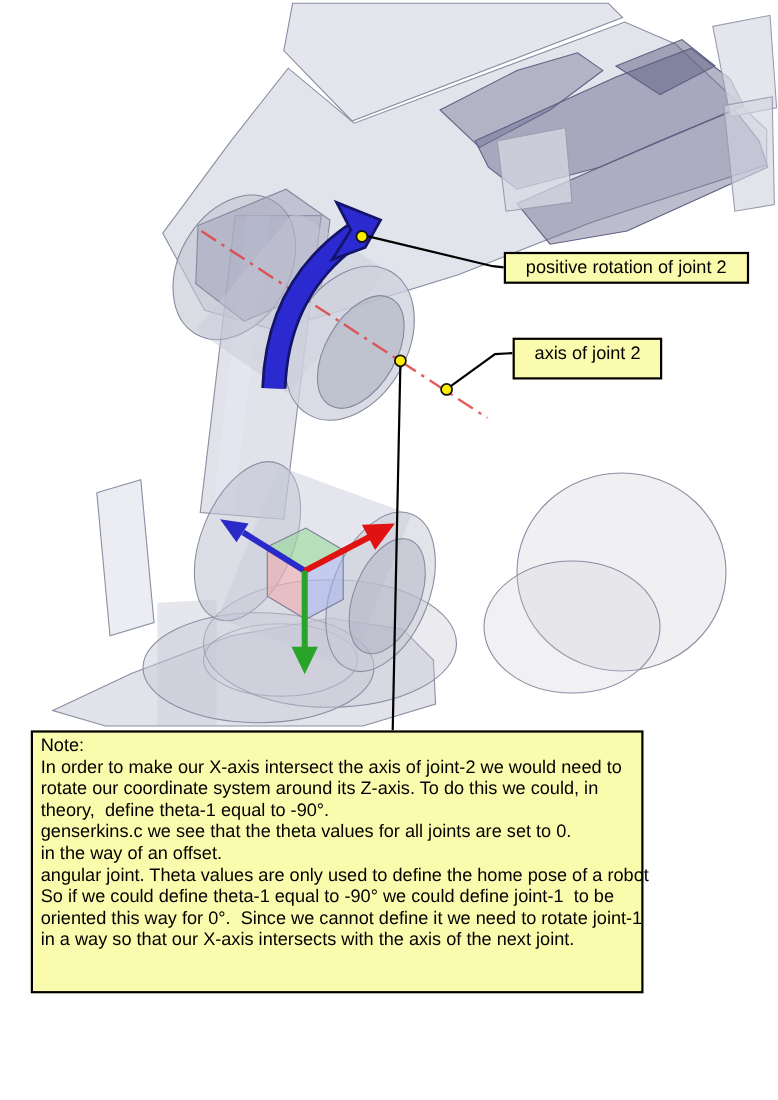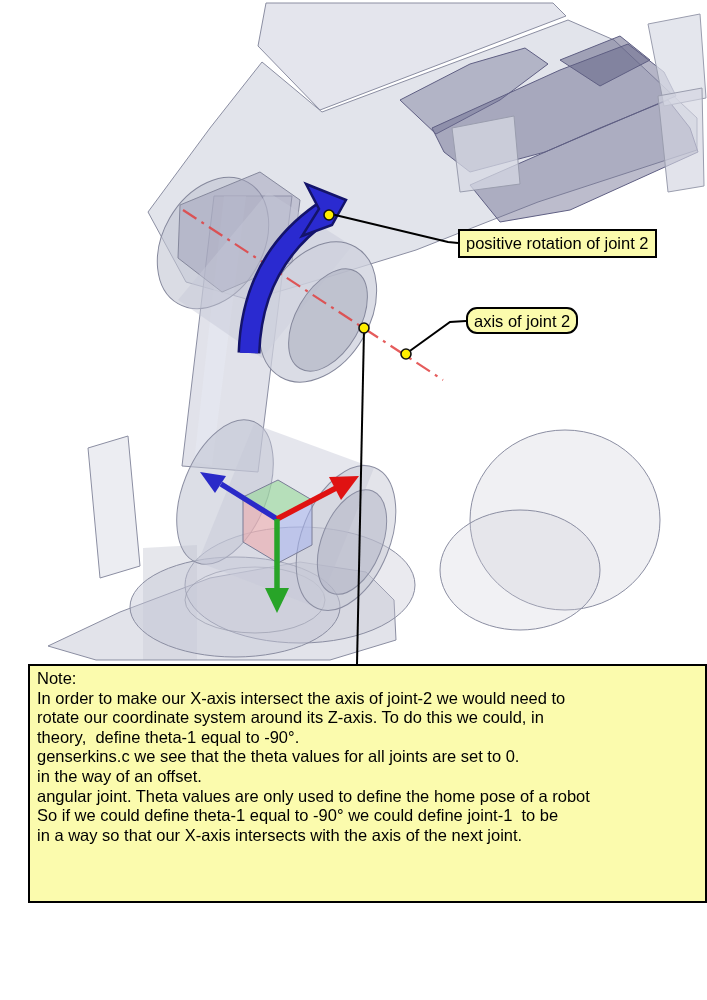--- a/index.html
+++ b/index.html
@@ -11,30 +11,30 @@
     overflow:hidden;
   }
   .stage svg{position:absolute;left:0;top:0;}
   .callout{
     position:absolute;
     background:#fbfbad;
     border:2px solid #000000;
     color:#000000;
     font-size:16.5px;
     line-height:1.2;
-    padding:3px 6px;
+    padding:3px 18px;
     white-space:nowrap;
     box-sizing:border-box;
   }
   .callout-rotation{left:458px;top:229px;height:29px;}
-  .callout-axis{left:466px;top:307px;height:27px;border-radius:11px;}
+  .callout-axis{left:466px;top:307px;height:38px;}
   .note{
     position:absolute;
     left:28px;top:664px;
-    width:679px;height:239px;
+    width:557px;height:239px;
     box-sizing:border-box;
     background:#fbfbad;
     border:2px solid #000000;
     color:#000000;
     font-size:16.5px;
     line-height:19.6px;
     padding:3px 7px;
   }
   .note div{white-space:pre;}
 </style>
@@ -137,16 +137,17 @@
 
   <div class="note">
       <div>Note:</div>
       <div>In order to make our X-axis intersect the axis of joint-2 we would need to</div>
       <div>rotate our coordinate system around its Z-axis. To do this we could, in</div>
       <div>theory,  define theta-1 equal to -90°.</div>
       <div>genserkins.c we see that the theta values for all joints are set to 0.</div>
       <div>in the way of an offset.</div>
       <div>angular joint. Theta values are only used to define the home pose of a robot</div>
       <div>So if we could define theta-1 equal to -90° we could define joint-1  to be</div>
+      <div>oriented this way for 0°.  Since we cannot define it we need to rotate joint-1</div>
       <div>in a way so that our X-axis intersects with the axis of the next joint.</div>
     </div>
 
 </div>
 
 </body></html>

